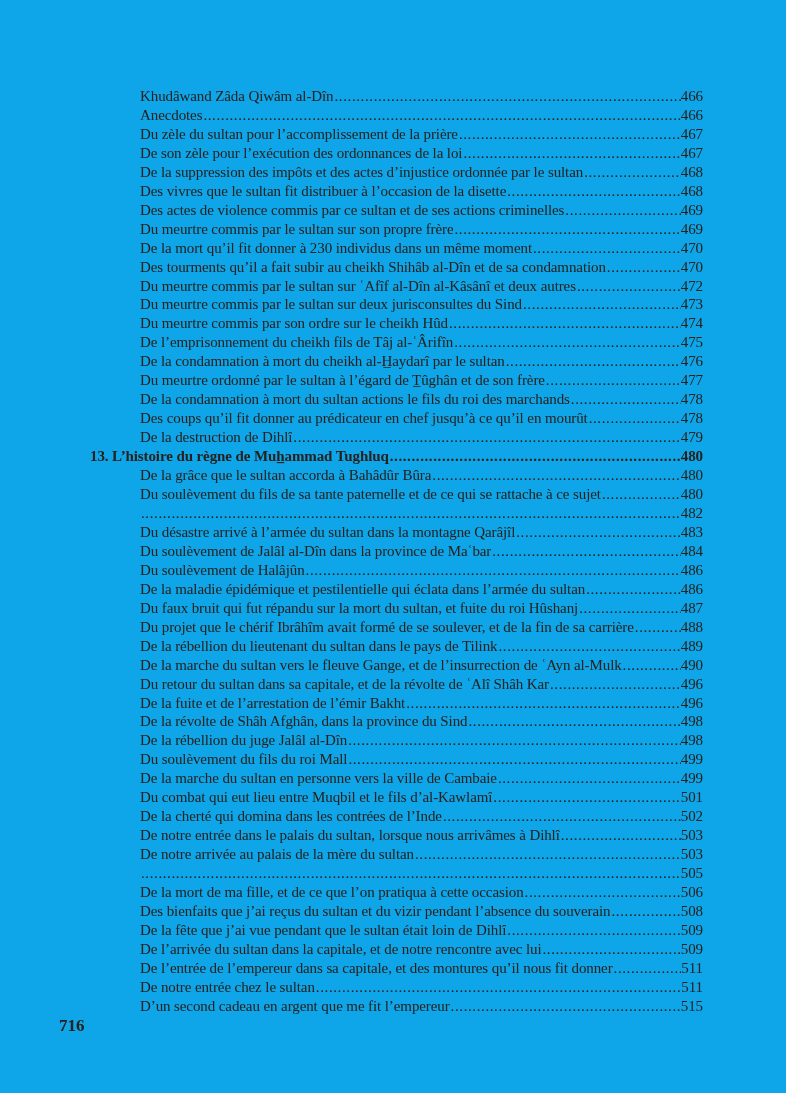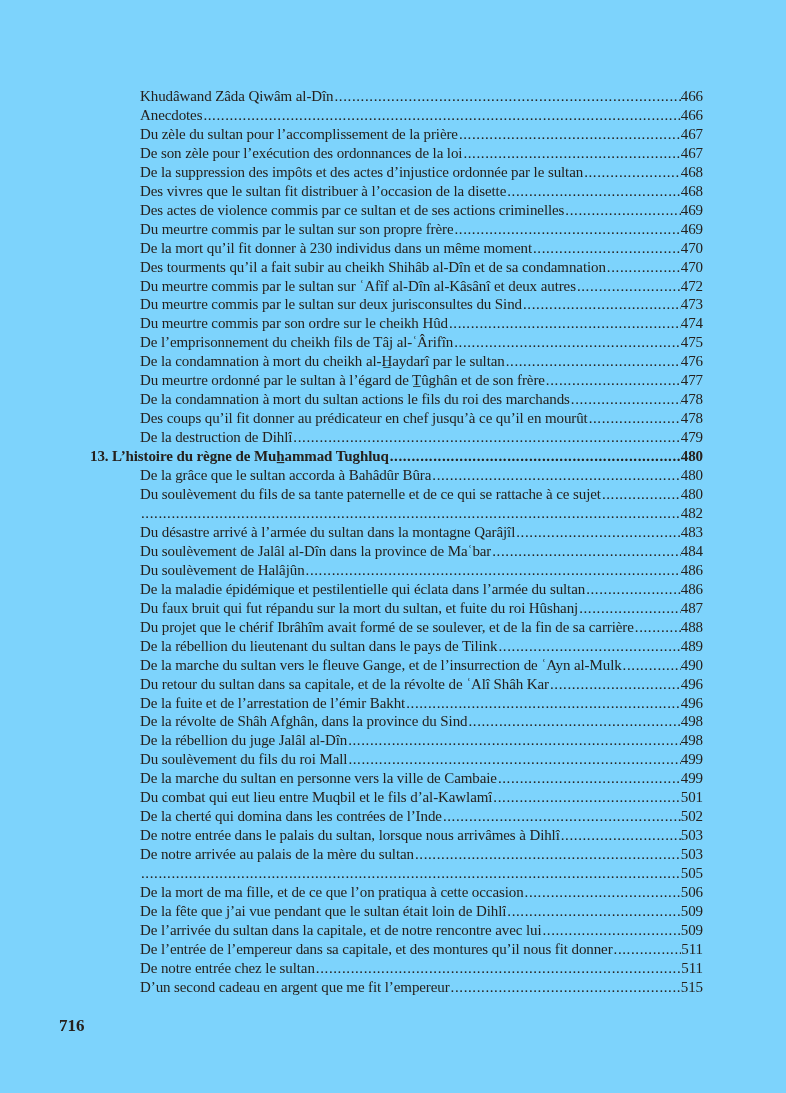--- a/index.html
+++ b/index.html
@@ -4,21 +4,21 @@
 <style>
   html, body {
     margin: 0;
     padding: 0;
     background: #ffffff;
   }
   .page {
     position: relative;
     width: 786px;
     height: 1093px;
-    background: #7dd3fc;
+    background: #0ea5e9;
     font-family: "Liberation Serif", serif;
     color: #26211d;
     overflow: hidden;
   }
   .toc {
     position: absolute;
     left: 140px;
     top: 87px;
     width: 563px;
   }
@@ -317,20 +317,25 @@
     <span class="toc-leader"></span>
     <span class="toc-page">505</span>
   </div>
 
   <div class="toc-row">
     <span class="toc-label">De la mort de ma fille, et de ce que l’on pratiqua à cette occasion</span>
     <span class="toc-leader"></span>
     <span class="toc-page">506</span>
   </div>
 
+  <div class="toc-row">
+    <span class="toc-label">Des bienfaits que j’ai reçus du sultan et du vizir pendant l’absence du souverain</span>
+    <span class="toc-leader"></span>
+    <span class="toc-page">508</span>
+  </div>
 
   <div class="toc-row">
     <span class="toc-label">De la fête que j’ai vue pendant que le sultan était loin de Dihlî</span>
     <span class="toc-leader"></span>
     <span class="toc-page">509</span>
   </div>
 
   <div class="toc-row">
     <span class="toc-label">De l’arrivée du sultan dans la capitale, et de notre rencontre avec lui</span>
     <span class="toc-leader"></span>

